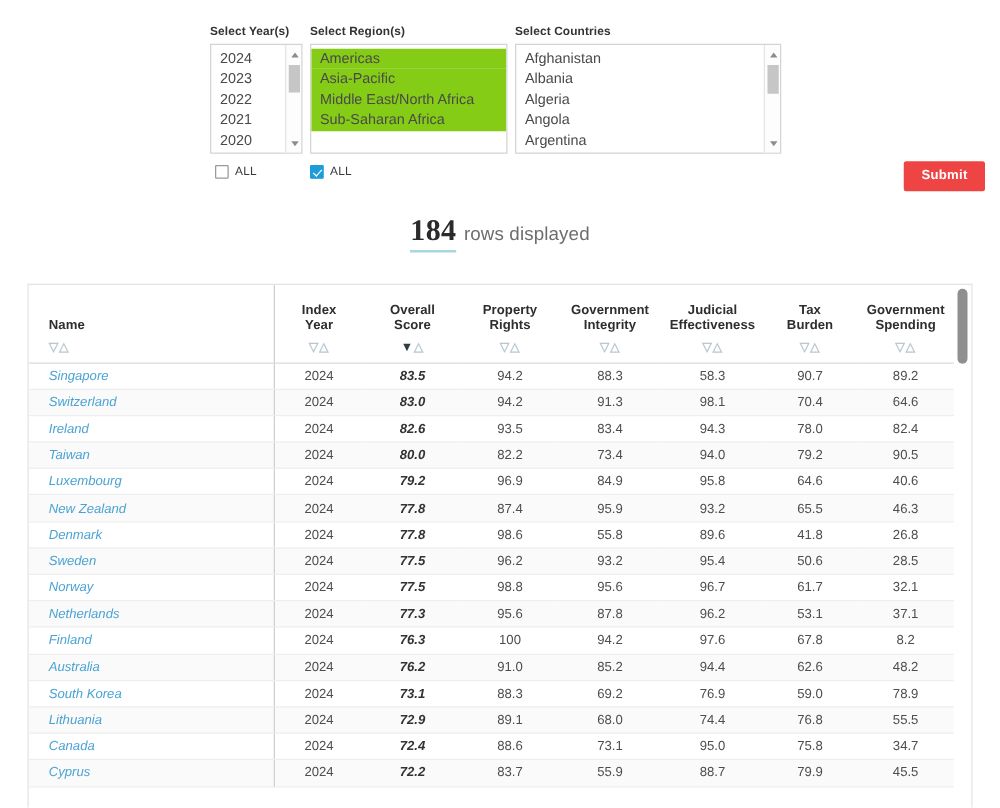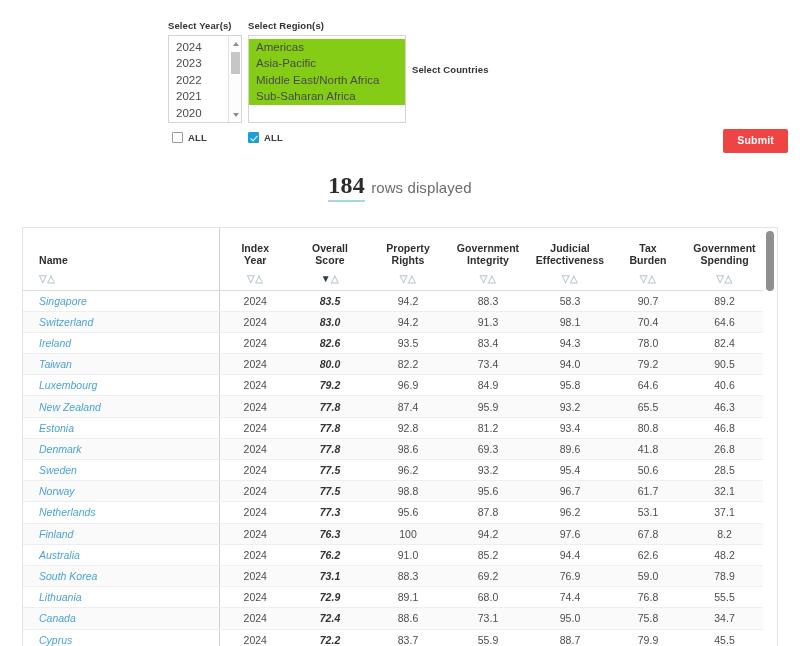--- a/index.html
+++ b/index.html
@@ -109,21 +109,21 @@
     content: "";
     position: absolute;
     left: 3px; top: 0.5px;
     width: 3px; height: 6px;
     border: solid #ffffff;
     border-width: 0 1.6px 1.6px 0;
     transform: rotate(42deg);
   }
   .chk-lbl {
     font-size: 9.5px;
-    font-weight: bold;
+    font-weight: normal;
     color: #3a3a3a;
     letter-spacing: .2px;
   }
 
   .submit-btn {
     position: absolute;
     right: 0; top: 0;
     background: #ef4444;
     color: #ffffff;
     border: none;
@@ -298,20 +298,38 @@
           <div class="opt sel">Americas</div>
           <div class="opt sel">Asia-Pacific</div>
           <div class="opt sel">Middle East/North Africa</div>
           <div class="opt sel">Sub-Saharan Africa</div>
         </div>
       </div>
     </div>
 
     <div class="fgroup countries">
       <div class="f-label">Select Countries</div>
+      <div class="listbox">
+        <div class="opts">
+          <div class="opt">Afghanistan</div>
+          <div class="opt">Albania</div>
+          <div class="opt">Algeria</div>
+          <div class="opt">Angola</div>
+          <div class="opt">Argentina</div>
+        </div>
+        <div class="lb-scroll">
+          <div class="lb-arrow up">
+              <span></span>
+            </div>
+          <div class="lb-thumb"></div>
+          <div class="lb-arrow down">
+              <span></span>
+            </div>
+        </div>
+      </div>
     </div>
 
   </div>
 
   <div class="check-row">
     <label class="chk-wrap a">
       <span class="chk"></span>
       <span class="chk-lbl">ALL</span>
     </label>
     <label class="chk-wrap b">
@@ -437,35 +455,25 @@
           <td class="name"><a>New Zealand</a></td>
           <td class="num">2024</td>
           <td class="score">77.8</td>
           <td class="num">87.4</td>
           <td class="num">95.9</td>
           <td class="num">93.2</td>
           <td class="num">65.5</td>
           <td class="num">46.3</td>
         </tr>
         <tr>
-          <td class="name"><a>Estonia</a></td>
-          <td class="num">2024</td>
-          <td class="score">77.8</td>
-          <td class="num">92.8</td>
-          <td class="num">81.2</td>
-          <td class="num">93.4</td>
-          <td class="num">80.8</td>
-          <td class="num">46.8</td>
-        </tr>
-        <tr>
           <td class="name"><a>Denmark</a></td>
           <td class="num">2024</td>
           <td class="score">77.8</td>
           <td class="num">98.6</td>
-          <td class="num">69.3</td>
+          <td class="num">55.8</td>
           <td class="num">89.6</td>
           <td class="num">41.8</td>
           <td class="num">26.8</td>
         </tr>
         <tr>
           <td class="name"><a>Sweden</a></td>
           <td class="num">2024</td>
           <td class="score">77.5</td>
           <td class="num">96.2</td>
           <td class="num">93.2</td>

